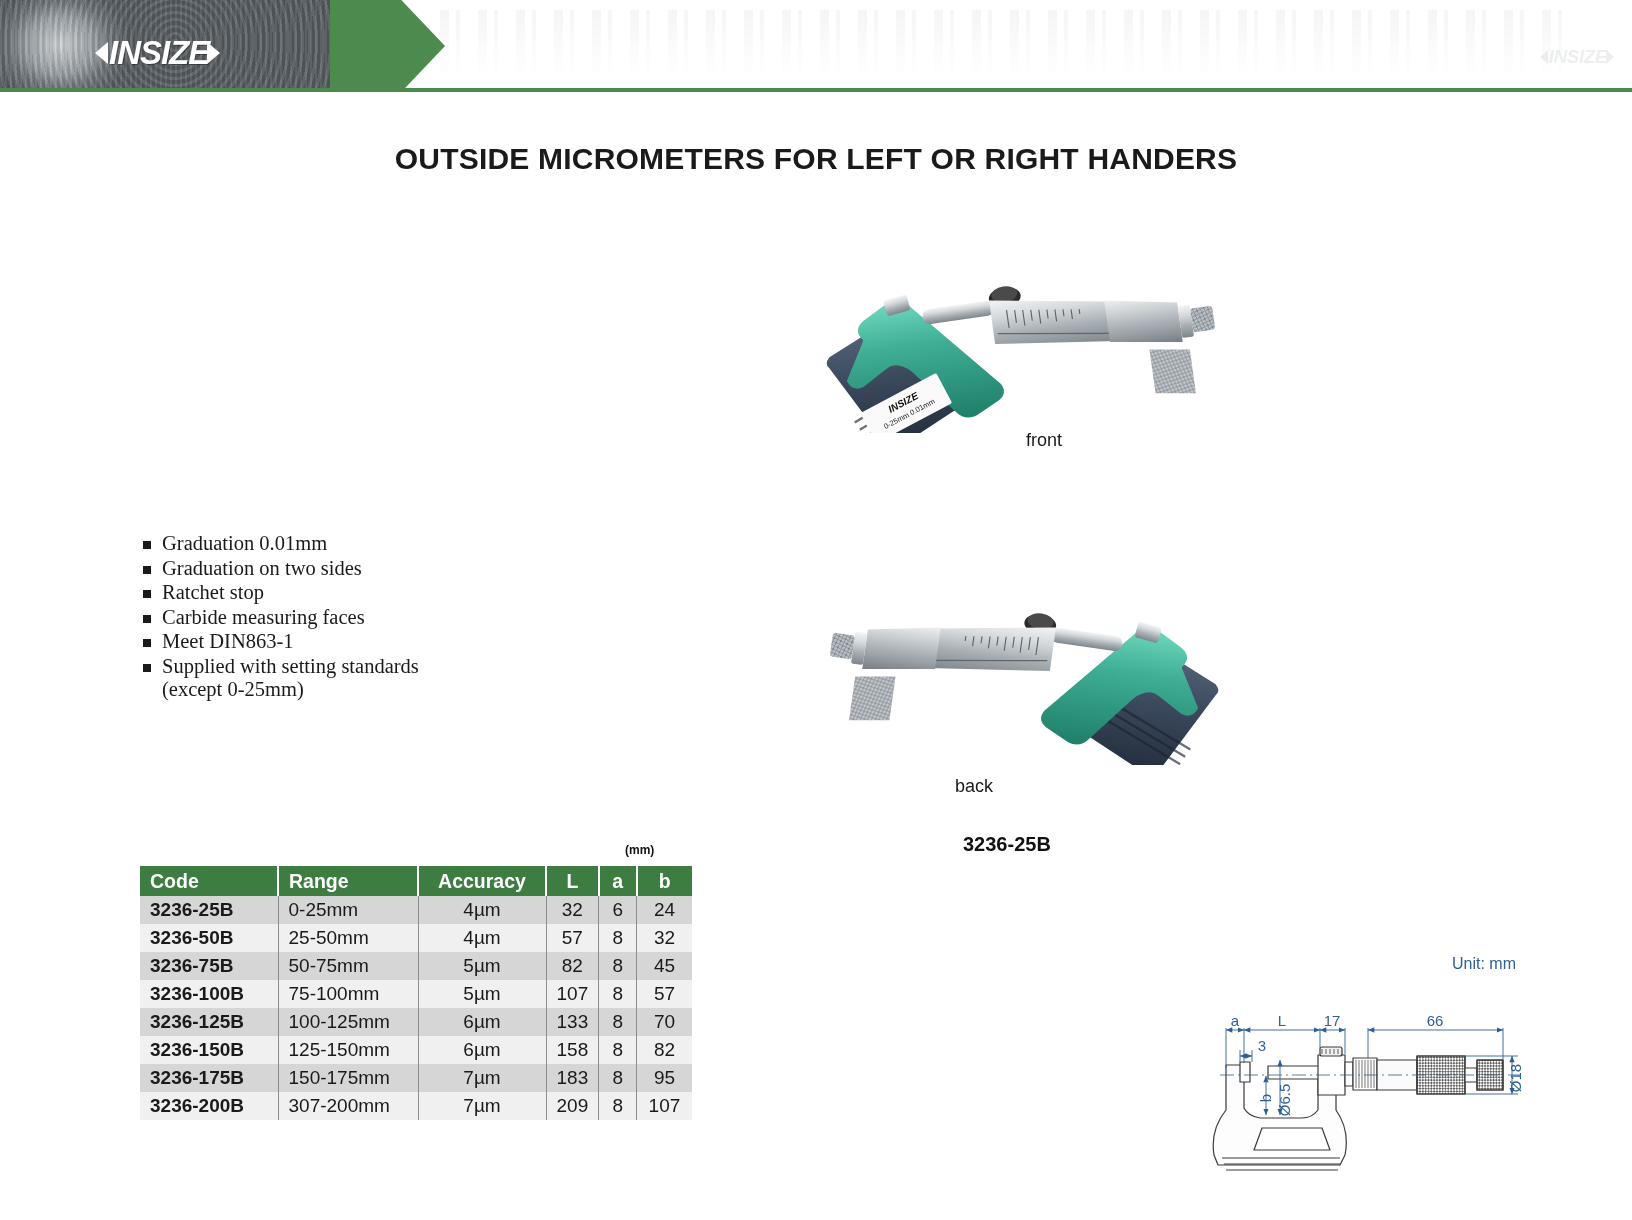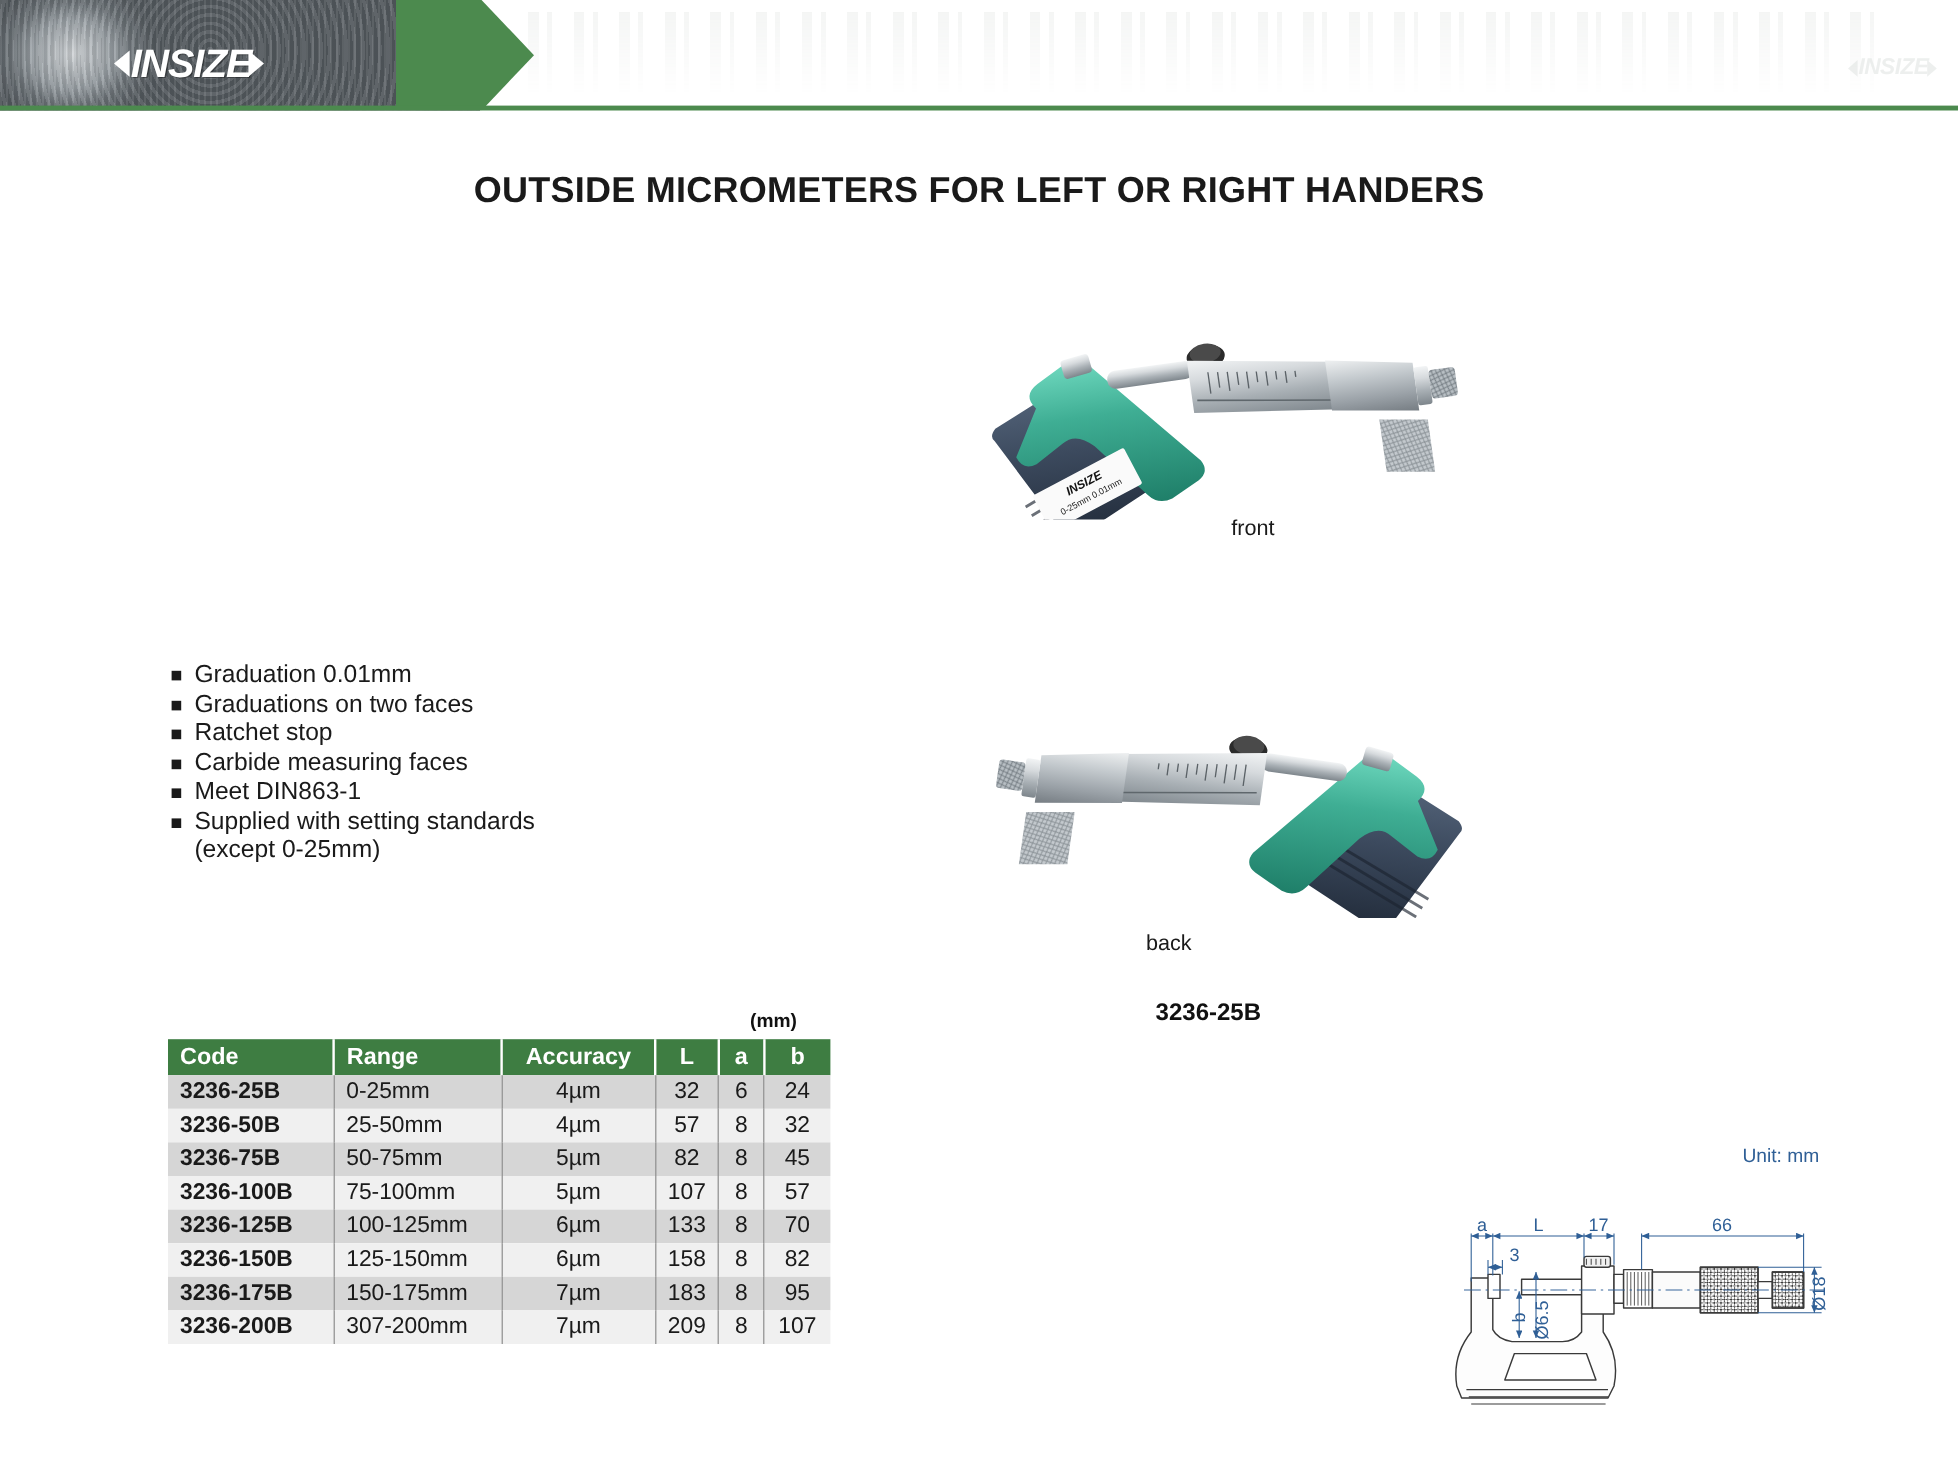--- a/index.html
+++ b/index.html
@@ -102,22 +102,23 @@
   
   .page-title {
     position: absolute; top: 142px; left: 0; width: 1632px;
     text-align: center;
     font-size: 30px; font-weight: bold; color: #1a1a1a;
     letter-spacing: .2px;
   }
 
   
   .features {
-    position: absolute; top: 550px; left: 143px;
+    position: absolute; top: 532px; left: 143px;
     width: 470px;
+    font-family: Liberation Serif, serif;
   }
   .feature-row { display: flex; align-items: flex-start; margin-bottom: 1px; }
   .feature-bullet {
     width: 8px; height: 8px; background: #1a1a1a;
     margin-top: 9px; margin-right: 11px; flex: 0 0 8px;
   }
   .feature-text {
     font-size: 20.5px; color: #1a1a1a; line-height: 23.5px;
     white-space: pre-line;
   }
@@ -135,21 +136,21 @@
     position: absolute; top: 833px; left: 963px;
     font-size: 20px; font-weight: bold; color: #111;
   }
 
   
   .mic-svg { width: 100%; height: 100%; display: block; }
 
   
   .mm-label {
     position: absolute; top: 843px; left: 625px;
-    font-size: 16px; font-weight: bold; color: #111;
+    font-size: 12px; font-weight: bold; color: #111;
   }
   .spec-table {
     position: absolute; top: 866px; left: 140px;
     border-collapse: collapse;
     font-size: 19px;
   }
   .spec-table th {
     background: #3e7d42; color: #ffffff;
     font-weight: bold; font-size: 19.5px;
     height: 30px; padding: 0 10px;
@@ -212,21 +213,21 @@
 
   <div class="page-title">OUTSIDE MICROMETERS FOR LEFT OR RIGHT HANDERS</div>
 
   <div class="features">
     <div class="feature-row">
       <span class="feature-bullet"></span>
       <span class="feature-text">Graduation 0.01mm</span>
     </div>
     <div class="feature-row">
       <span class="feature-bullet"></span>
-      <span class="feature-text">Graduations on two faces</span>
+      <span class="feature-text">Graduation on two sides</span>
     </div>
     <div class="feature-row">
       <span class="feature-bullet"></span>
       <span class="feature-text">Ratchet stop</span>
     </div>
     <div class="feature-row">
       <span class="feature-bullet"></span>
       <span class="feature-text">Carbide measuring faces</span>
     </div>
     <div class="feature-row">

